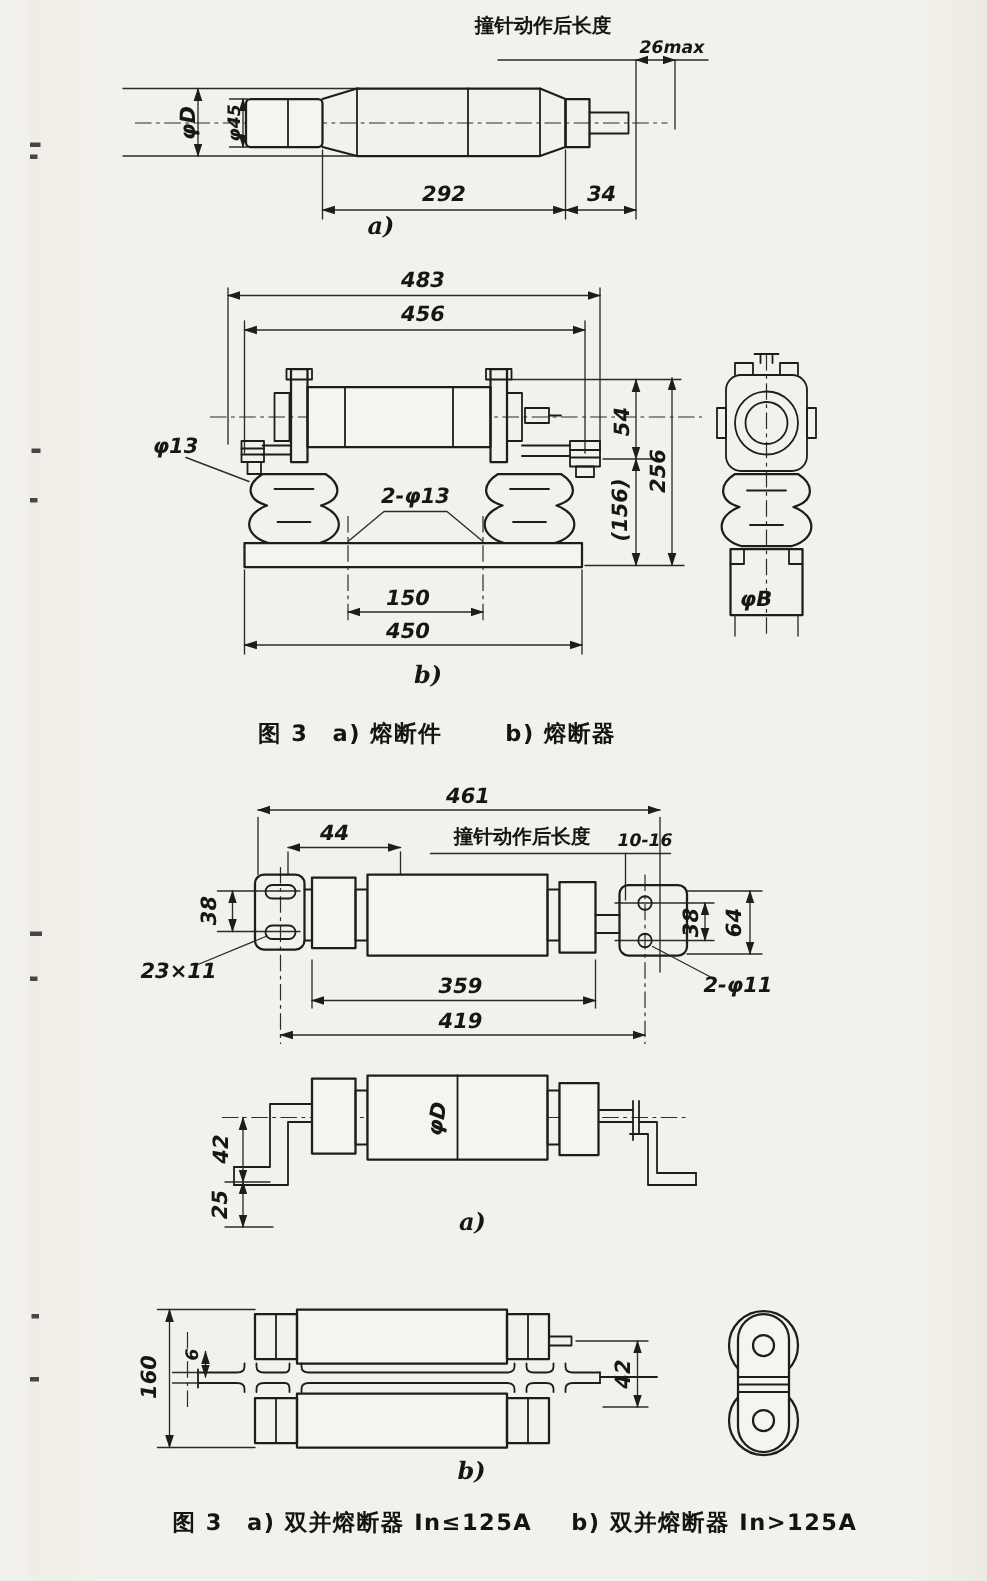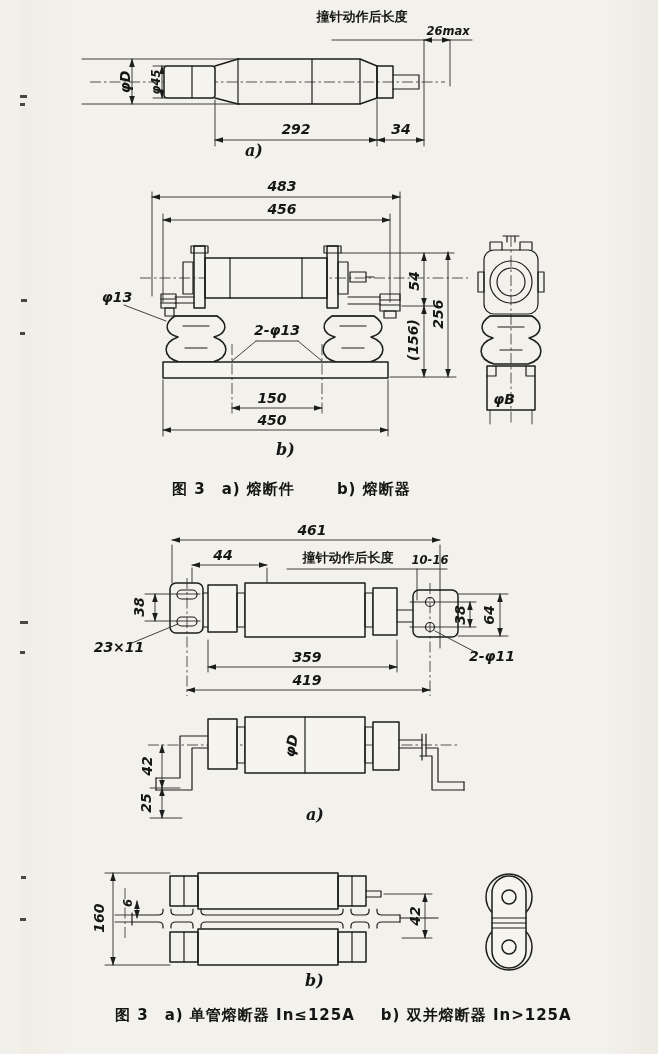--- a/index.html
+++ b/index.html
@@ -324,16 +324,16 @@
     <circle class="ol" cx="489" cy="947" r="7" fill="none"></circle>
     <path class="ol2" d="M472,918 H506 M472,923 H506 M472,928 H506"></path>
   </g>
 </svg>
 
 <div class="caption" style="left:152px;top:480px;">
   <span>图 3</span><span class="gap-a">a) 熔断件</span><span class="gap-b">b) 熔断器</span>
 </div>
 
 <div class="caption caption2" style="left:95px;top:1006px;">
-  <span>图 3</span><span class="gap-a">a) 单管熔断器 In≤125A</span><span class="gap-b">b) 双并熔断器 In&gt;125A</span>
+  <span>图 3</span><span class="gap-a">a) 双并熔断器 In≤125A</span><span class="gap-b">b) 双并熔断器 In&gt;125A</span>
 </div>
 
 </div>
 
 </body></html>

